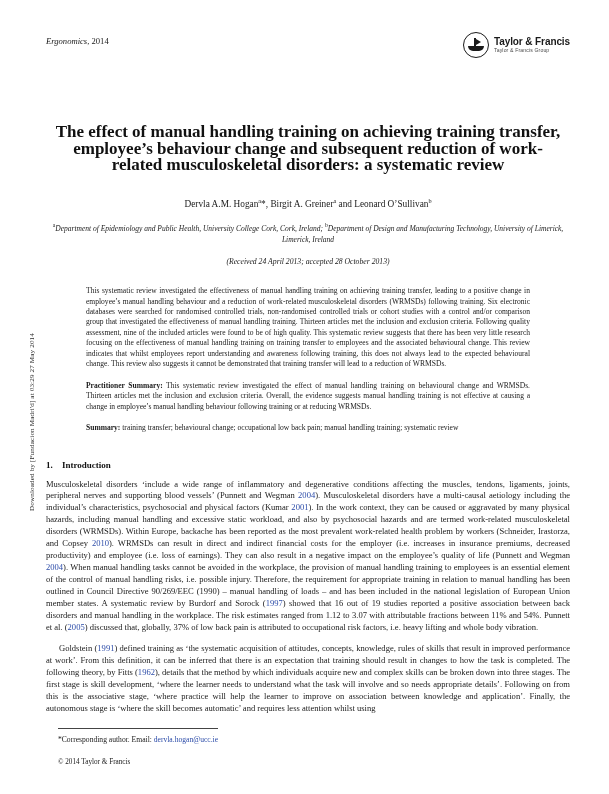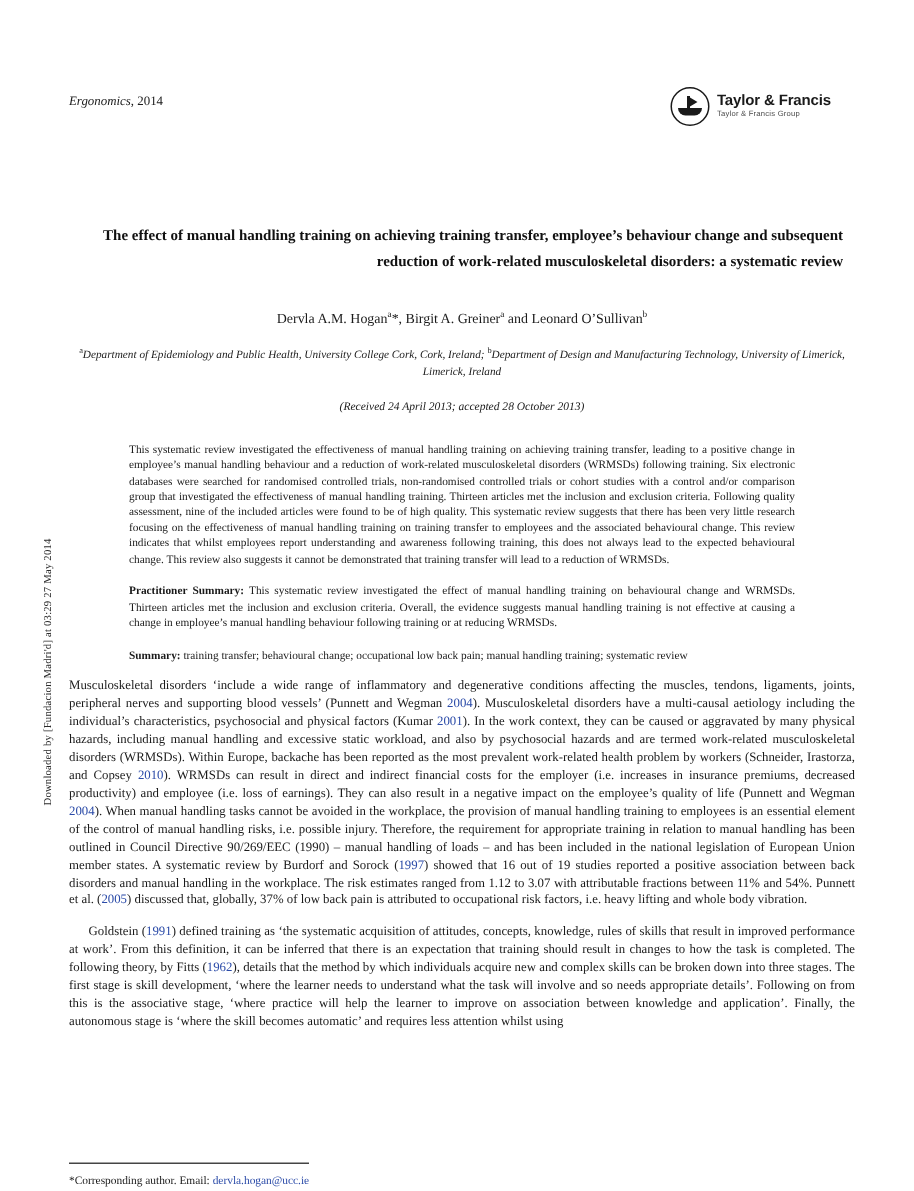--- a/index.html
+++ b/index.html
@@ -13,21 +13,20 @@
     position: relative;
     font-family: "Liberation Serif", serif;
     color: #1a1a1a;
     overflow: hidden;
   }
 
   .page {
     position: absolute;
     inset: 0;
     background: #fff;
-    margin-top: 26px;
   }
 
   
   .download-stamp {
     position: absolute;
     left: -108px;
     top: 418px;
     width: 280px;
     transform: rotate(-90deg);
     transform-origin: center center;
@@ -68,21 +67,21 @@
     color: #1a1a1a;
   }
   .doi-link {
     color: #2b4ba8;
     text-decoration: none;
   }
 
   
   .publisher-logo {
     position: absolute;
-    right: 16px;
+    right: 0;
     top: 32px;
     display: flex;
     align-items: center;
     gap: 5px;
   }
   .logo-mark {
     width: 24px;
     height: 24px;
     border-radius: 50%;
     border: 1.4px solid #1a1a1a;
@@ -136,26 +135,25 @@
     color: #4a4a4a;
     margin-top: 1px;
   }
 
   
   .title-block {
     margin-top: 40px;
     text-align: center;
   }
   .paper-title {
-    font-size: 10px;
+    font-size: 17px;
     font-weight: bold;
     line-height: 16.5px;
     margin: 0 8px;
     color: #111;
-    text-align: right;
   }
   .authors {
     margin-top: 20px;
     font-size: 9.3px;
     line-height: 13px;
   }
   .authors sup {
     font-size: 6.2px;
     vertical-align: super;
   }
@@ -217,21 +215,21 @@
   .body-para.indented {
     text-indent: 13px;
   }
   .cite {
     color: #2b4ba8;
   }
 
   
   .footer {
     position: absolute;
-    left: 0;
+    left: 12px;
     bottom: 28px;
     width: 266px;
   }
   .footer-rule {
     border-top: 0.7px solid #444;
     width: 160px;
     margin-bottom: 5px;
   }
   .corresponding {
     font-size: 7.6px;
@@ -278,24 +276,26 @@
       <div class="affiliations"><sup>a</sup><span>Department of Epidemiology and Public Health, University College Cork, Cork, Ireland;</span> <sup>b</sup><span>Department of Design and Manufacturing Technology, University of Limerick, Limerick, Ireland</span></div>
       <div class="received">(Received 24 April 2013; accepted 28 October 2013)</div>
     </div>
 
     <div class="abstract-block">
       <p class="abstract-para">This systematic review investigated the effectiveness of manual handling training on achieving training transfer, leading to a positive change in employee’s manual handling behaviour and a reduction of work-related musculoskeletal disorders (WRMSDs) following training. Six electronic databases were searched for randomised controlled trials, non-randomised controlled trials or cohort studies with a control and/or comparison group that investigated the effectiveness of manual handling training. Thirteen articles met the inclusion and exclusion criteria. Following quality assessment, nine of the included articles were found to be of high quality. This systematic review suggests that there has been very little research focusing on the effectiveness of manual handling training on training transfer to employees and the associated behavioural change. This review indicates that whilst employees report understanding and awareness following training, this does not always lead to the expected behavioural change. This review also suggests it cannot be demonstrated that training transfer will lead to a reduction of WRMSDs.</p>
       <p class="abstract-para"><span class="lead-label">Practitioner Summary:</span><span> This systematic review investigated the effect of manual handling training on behavioural change and WRMSDs. Thirteen articles met the inclusion and exclusion criteria. Overall, the evidence suggests manual handling training is not effective at causing a change in employee’s manual handling behaviour following training or at reducing WRMSDs.</span></p>
       <p class="abstract-para"><span class="lead-label">Summary:</span><span> training transfer; behavioural change; occupational low back pain; manual handling training; systematic review</span></p>
     </div>
 
+    <div class="section-head"><span class="section-num">1.</span><span>Introduction</span></div>
 
     <p class="body-para"><span>Musculoskeletal disorders ‘include a wide range of inflammatory and degenerative conditions affecting the muscles, tendons, ligaments, joints, peripheral nerves and supporting blood vessels’ (Punnett and Wegman </span><span class="cite">2004</span><span>). Musculoskeletal disorders have a multi-causal aetiology including the individual’s characteristics, psychosocial and physical factors (Kumar </span><span class="cite">2001</span><span>). In the work context, they can be caused or aggravated by many physical hazards, including manual handling and excessive static workload, and also by psychosocial hazards and are termed work-related musculoskeletal disorders (WRMSDs). Within Europe, backache has been reported as the most prevalent work-related health problem by workers (Schneider, Irastorza, and Copsey </span><span class="cite">2010</span><span>). WRMSDs can result in direct and indirect financial costs for the employer (i.e. increases in insurance premiums, decreased productivity) and employee (i.e. loss of earnings). They can also result in a negative impact on the employee’s quality of life (Punnett and Wegman </span><span class="cite">2004</span><span>). When manual handling tasks cannot be avoided in the workplace, the provision of manual handling training to employees is an essential element of the control of manual handling risks, i.e. possible injury. Therefore, the requirement for appropriate training in relation to manual handling has been outlined in Council Directive 90/269/EEC (1990) – manual handling of loads – and has been included in the national legislation of European Union member states. A systematic review by Burdorf and Sorock (</span><span class="cite">1997</span><span>) showed that 16 out of 19 studies reported a positive association between back disorders and manual handling in the workplace. The risk estimates ranged from 1.12 to 3.07 with attributable fractions between 11% and 54%. Punnett et al. (</span><span class="cite">2005</span><span>) discussed that, globally, 37% of low back pain is attributed to occupational risk factors, i.e. heavy lifting and whole body vibration.</span></p>
 
     <p class="body-para indented"><span>Goldstein (</span><span class="cite">1991</span><span>) defined training as ‘the systematic acquisition of attitudes, concepts, knowledge, rules of skills that result in improved performance at work’. From this definition, it can be inferred that there is an expectation that training should result in changes to how the task is completed. The following theory, by Fitts (</span><span class="cite">1962</span><span>), details that the method by which individuals acquire new and complex skills can be broken down into three stages. The first stage is skill development, ‘where the learner needs to understand what the task will involve and so needs appropriate details’. Following on from this is the associative stage, ‘where practice will help the learner to improve on association between knowledge and application’. Finally, the autonomous stage is ‘where the skill becomes automatic’ and requires less attention whilst using</span></p>
 
     <div class="footer">
       <div class="footer-rule"></div>
       <div class="corresponding"><span>*Corresponding author. Email: </span><a class="email-link" href="#">dervla.hogan@ucc.ie</a></div>
+      <div class="copyright">© 2014 Taylor &amp; Francis</div>
     </div>
 
   </div>
 </div>
 
 </body></html>

